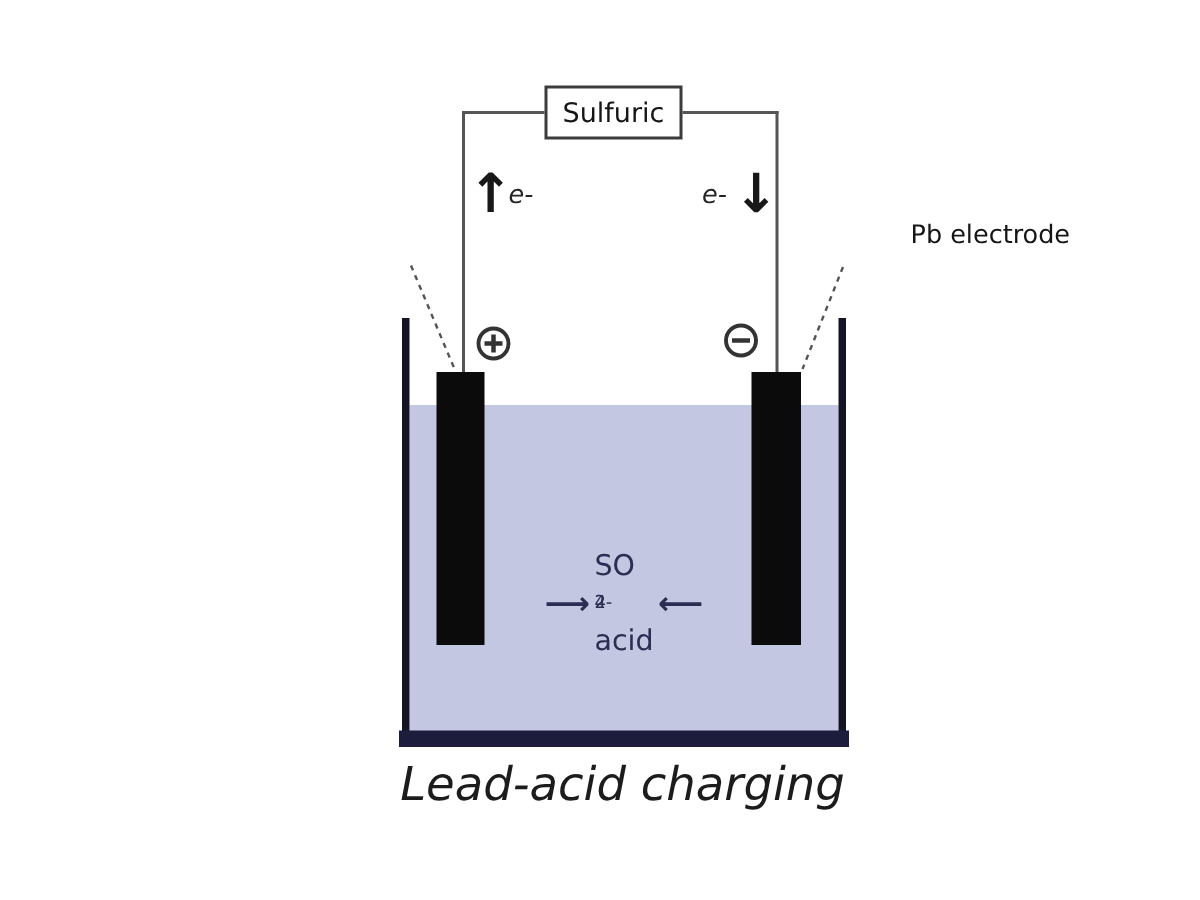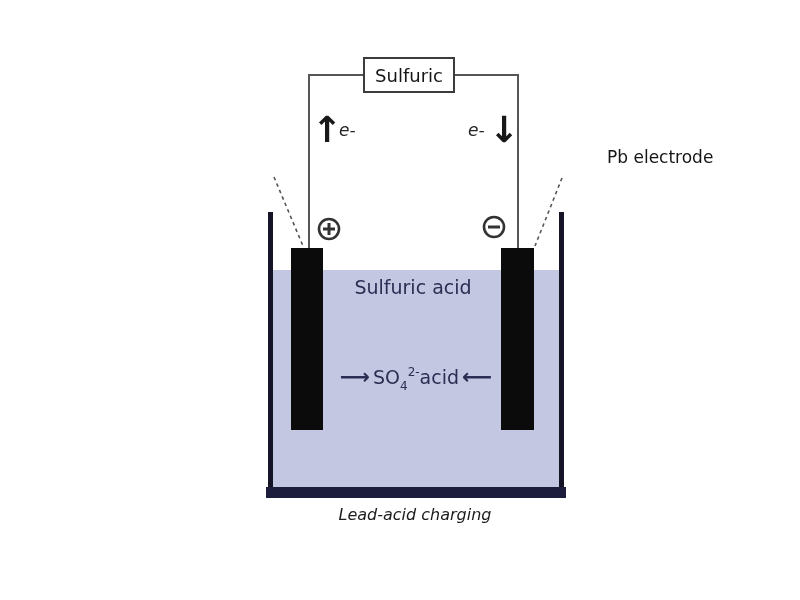--- a/index.html
+++ b/index.html
@@ -61,28 +61,28 @@
   
   .electrolyte-label{
     left:333px;top:274px;width:160px;text-align:center;
     font-size:19px;line-height:1.45;color:var(--electrolyte_text,#2b2e52);z-index:4;
   }
   .ion-row{
     left:323px;top:366px;width:186px;display:flex;align-items:center;justify-content:center;
     font-size:19px;color:var(--electrolyte_text,#2b2e52);z-index:4;white-space:nowrap;
   }
   .ion-arrow{font-size:21px;font-weight:bold;padding:0 3px;line-height:1;}
-  .ion-formula{display:inline-flex;align-items:baseline;}
+  .ion-formula{display:inline-flex;align-items:baseline;flex-direction:column;}
   .ion-sub{font-size:12px;vertical-align:sub;position:relative;top:6px;}
   .ion-sup{font-size:12px;vertical-align:super;position:relative;top:-8px;}
 
   
   .caption{
     left:255px;top:505px;width:320px;text-align:center;
-    font-size:16px;font-style:italic;color:#1c1c1c;z-index:4;
+    font-size:31px;font-style:italic;color:#1c1c1c;z-index:4;
   }
 </style>
 </head>
 <body>
 
 <div class="stage">
 
   <div class="abs wire wire-left-h"></div>
   <div class="abs wire wire-right-h"></div>
   <div class="abs wire wire-left-v"></div>
@@ -116,21 +116,20 @@
 
   <div class="abs liquid"></div>
   <div class="abs beaker-wall wall-left"></div>
   <div class="abs beaker-wall wall-right"></div>
   <div class="abs beaker-bottom"></div>
 
   <div class="abs electrode electrode-left"></div>
   <div class="abs electrode electrode-right"></div>
 
   <div class="abs electrolyte-label">
-    <div>Sulfuric acid</div>
   </div>
 
   <div class="abs ion-row">
     <span class="ion-arrow">⟶</span>
     <span class="ion-formula">
         <span>SO</span>
         <span class="ion-sub">4</span>
         <span class="ion-sup">2-</span>
         <span> acid</span>
       </span>

